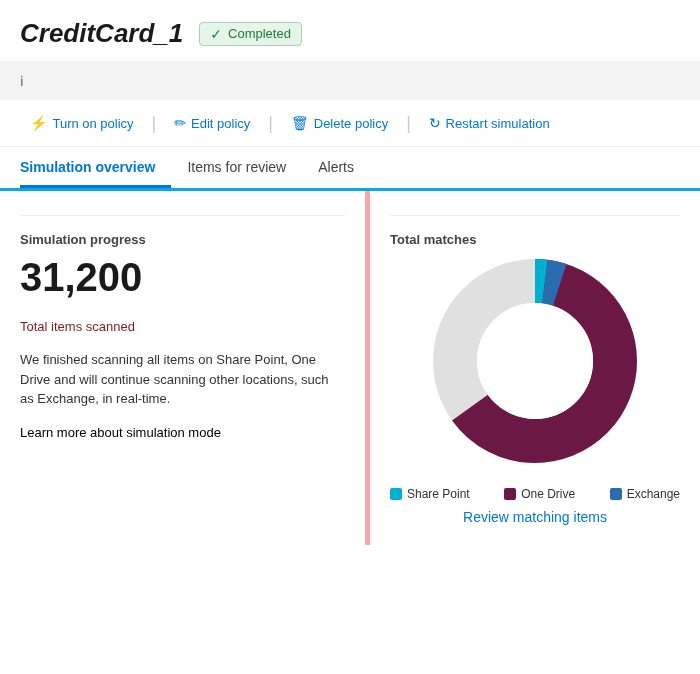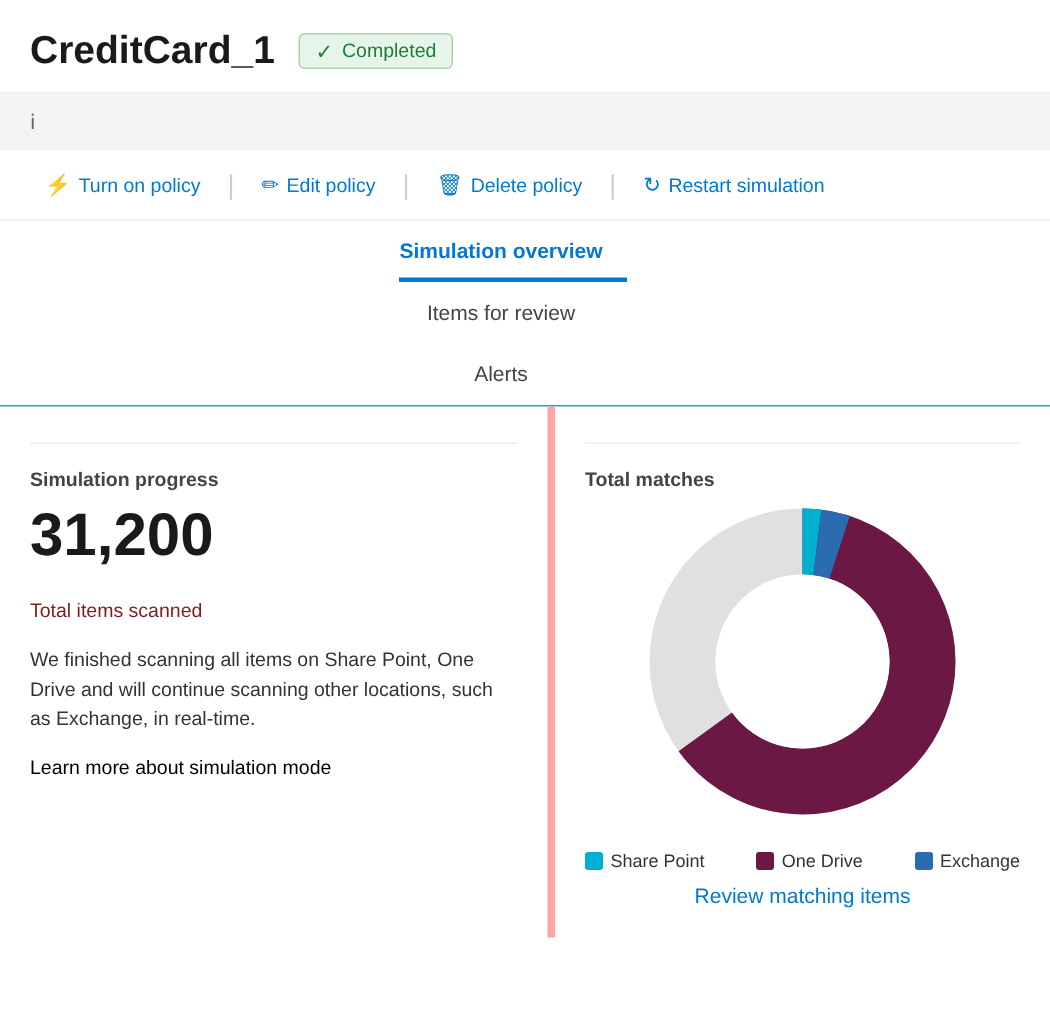--- a/index.html
+++ b/index.html
@@ -14,20 +14,21 @@
     .header {
       display: flex;
       align-items: center;
       gap: 16px;
       padding: 18px 20px 12px 20px;
     }
     .page-title {
       font-size: 26px;
       font-weight: 700;
       color: #1a1a1a;
+      font-style: italic;
     }
     .completed-badge {
       display: flex;
       align-items: center;
       gap: 6px;
       background: #e6f4ea;
       border: 1px solid #a8d5b0;
       border-radius: 4px;
       padding: 3px 10px;
       font-size: 13px;
@@ -75,23 +76,22 @@
     .toolbar-btn .btn-icon { font-size: 14px; }
     .toolbar-sep {
       color: #ccc;
       font-size: 18px;
       margin: 0 2px;
     }
     .tabs {
       display: flex;
       align-items: center;
       padding: 0 20px;
-      border-bottom: 1px solid #0ea5e9;
+      border-bottom: 3px solid #0ea5e9;
       margin-bottom: 0;
-      flex-direction: column;
     }
     .tab {
       padding: 12px 16px 10px 0;
       margin-right: 16px;
       font-size: 14px;
       color: #444;
       cursor: pointer;
       border-bottom: 3px solid transparent;
       font-weight: 400;
     }

